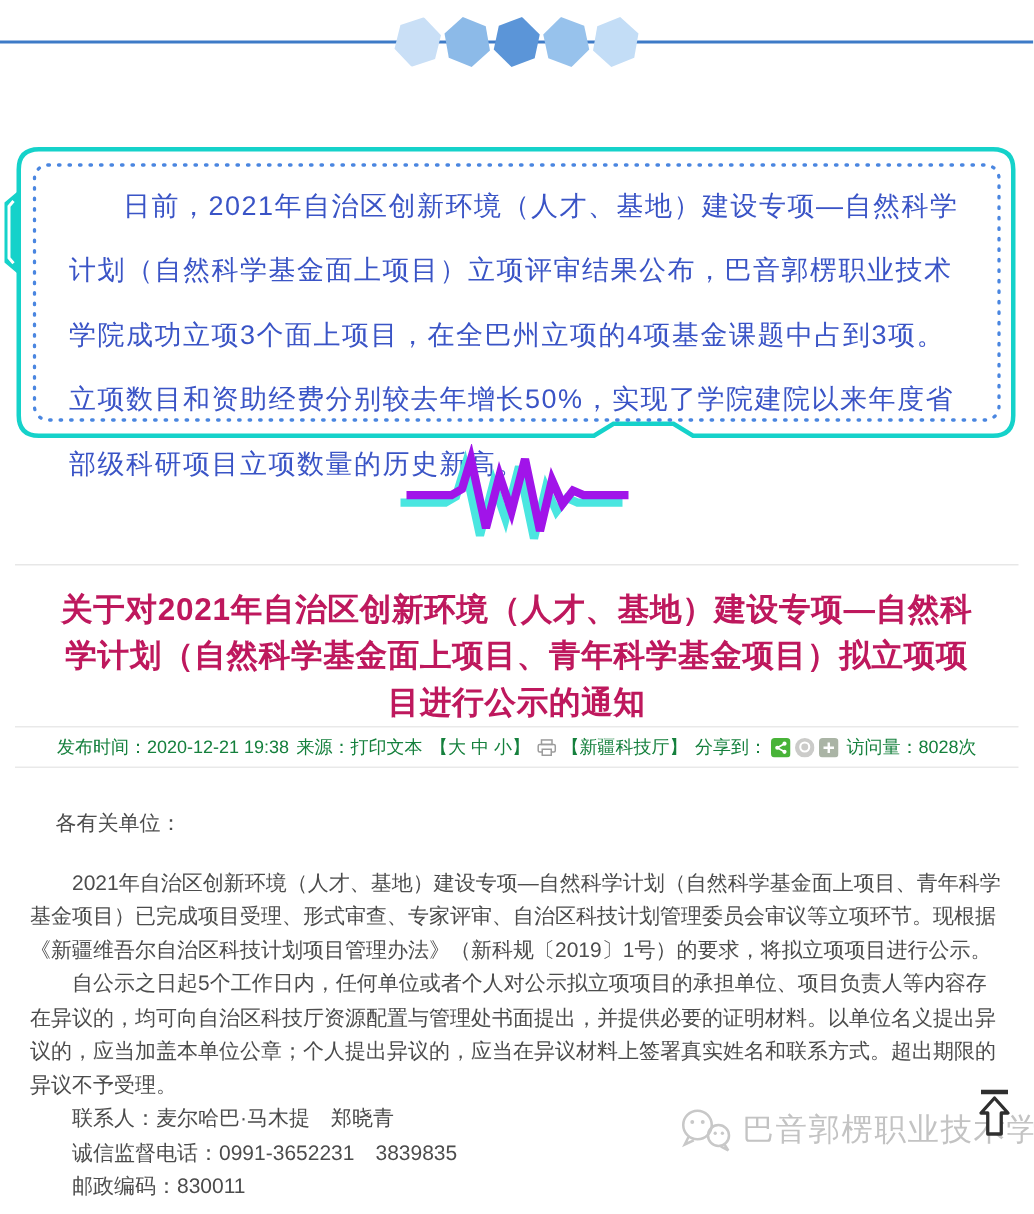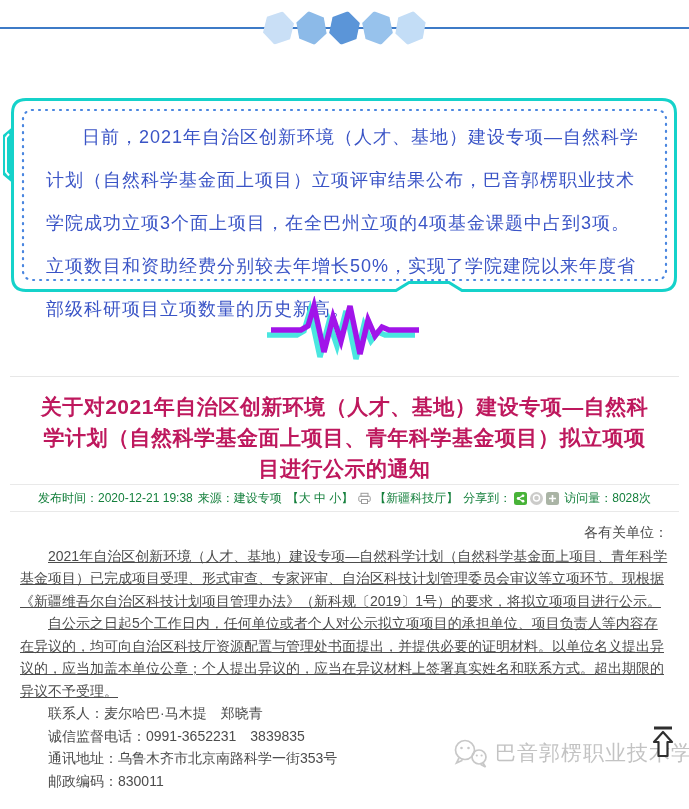--- a/index.html
+++ b/index.html
@@ -31,22 +31,22 @@
   
   .article{position:absolute;left:10px;right:10px;top:376px;border-top:1px solid #e7e7e7;background:#fff;}
   .title{margin:14px 26px 0 26px;height:93px;text-align:center;
          font-size:21px;line-height:31px;font-weight:bold;color:#be185d;letter-spacing:0.5px;}
   .meta{display:flex;align-items:center;justify-content:space-between;
         border-top:1px solid #e9e9e9;border-bottom:1px solid #e9e9e9;
         padding:5px 28px;font-size:12px;color:#15803d;height:16px;white-space:nowrap;}
   .meta-item{display:flex;align-items:center;gap:3px;}
   .share-ic{display:inline-block;width:13px;height:13px;}
   .body{padding:8px 10px 0 10px;font-size:14px;color:#4c4c4c;line-height:22.5px;}
-  .salutation{margin:1px;text-align:right;}
-  .para{margin:0;text-indent:2em;text-decoration:underline;}
+  .salutation{margin:17px;}
+  .para{margin:0;text-indent:2em;}
   .contact{margin:0;padding-left:2em;}
 
   
   .watermark{position:absolute;left:452px;top:737px;display:flex;align-items:center;
              color:#c3c3c3;font-size:21px;letter-spacing:1px;white-space:nowrap;}
   .watermark svg{margin-right:5px;}
   .totop{position:absolute;left:648px;top:725px;width:28px;height:36px;cursor:pointer;}
 </style>
 </head>
 <body>
@@ -79,21 +79,21 @@
       <path transform="translate(-4,5)" stroke="#4ae6e0" d="M8 34 H38 L45 30 L51 10 L61 56 L70 21 L78 45 L87 10 L97 58 L105 24 L112 40 L119 31 L126 34 H156"></path>
       <path stroke="#a114e9" d="M8 34 H38 L45 30 L51 10 L61 56 L70 21 L78 45 L87 10 L97 58 L105 24 L112 40 L119 31 L126 34 H156"></path>
     </g>
   </svg>
 
   <div class="article">
     <h1 class="title">关于对2021年自治区创新环境（人才、基地）建设专项—自然科学计划（自然科学基金面上项目、青年科学基金项目）拟立项项目进行公示的通知</h1>
 
     <div class="meta">
       <span class="meta-item">发布时间：2020-12-21 19:38</span>
-      <span class="meta-item">来源：建设专项</span>
+      <span class="meta-item">来源：打印文本</span>
       <span class="meta-item">【大 中 小】</span>
       <span class="meta-item">
         <svg class="share-ic" viewBox="0 0 13 12">
           <rect x="3" y="0.8" width="7" height="3" fill="none" stroke="#9c9c9c"></rect>
           <rect x="0.8" y="3.8" width="11.4" height="5" rx="1" fill="none" stroke="#9c9c9c"></rect>
           <rect x="3.5" y="7" width="6" height="4" fill="#fff" stroke="#9c9c9c"></rect>
         </svg>
         <span>【新疆科技厅】</span>
       </span>
       <span class="meta-item">
@@ -116,21 +116,20 @@
       </span>
       <span class="meta-item">访问量：8028次</span>
     </div>
 
     <div class="body">
       <p class="salutation">各有关单位：</p>
       <p class="para">2021年自治区创新环境（人才、基地）建设专项—自然科学计划（自然科学基金面上项目、青年科学基金项目）已完成项目受理、形式审查、专家评审、自治区科技计划管理委员会审议等立项环节。现根据《新疆维吾尔自治区科技计划项目管理办法》（新科规〔2019〕1号）的要求，将拟立项项目进行公示。</p>
       <p class="para">自公示之日起5个工作日内，任何单位或者个人对公示拟立项项目的承担单位、项目负责人等内容存在异议的，均可向自治区科技厅资源配置与管理处书面提出，并提供必要的证明材料。以单位名义提出异议的，应当加盖本单位公章；个人提出异议的，应当在异议材料上签署真实姓名和联系方式。超出期限的异议不予受理。</p>
       <p class="contact">联系人：麦尔哈巴·马木提　郑晓青</p>
       <p class="contact">诚信监督电话：0991-3652231　3839835</p>
-      <p class="contact">通讯地址：乌鲁木齐市北京南路科学一街353号</p>
       <p class="contact">邮政编码：830011</p>
     </div>
   </div>
 
   <div class="watermark">
     <svg width="38" height="32" viewBox="0 0 38 32">
       <g fill="none" stroke="#c8c8c8" stroke-width="1.7">
         <circle cx="13" cy="13" r="9.5"></circle>
         <circle cx="27" cy="20" r="7"></circle>
         <path d="M7 21 L4.5 26 L10.5 23.2"></path>

